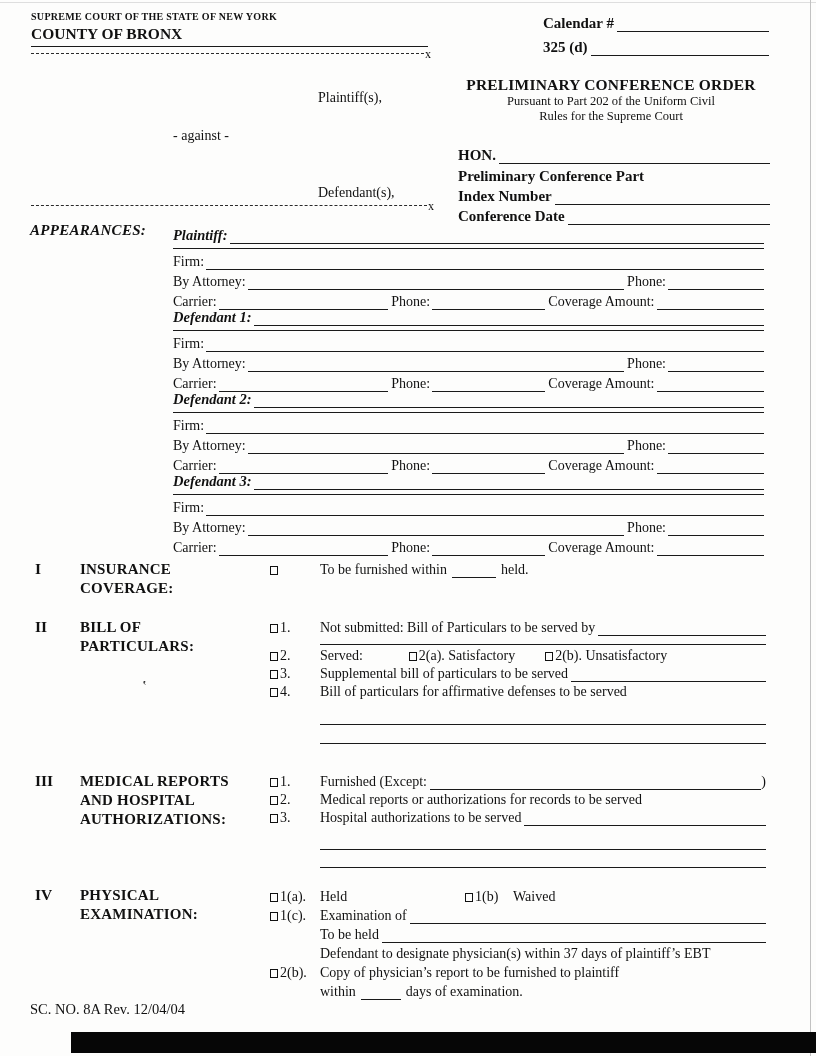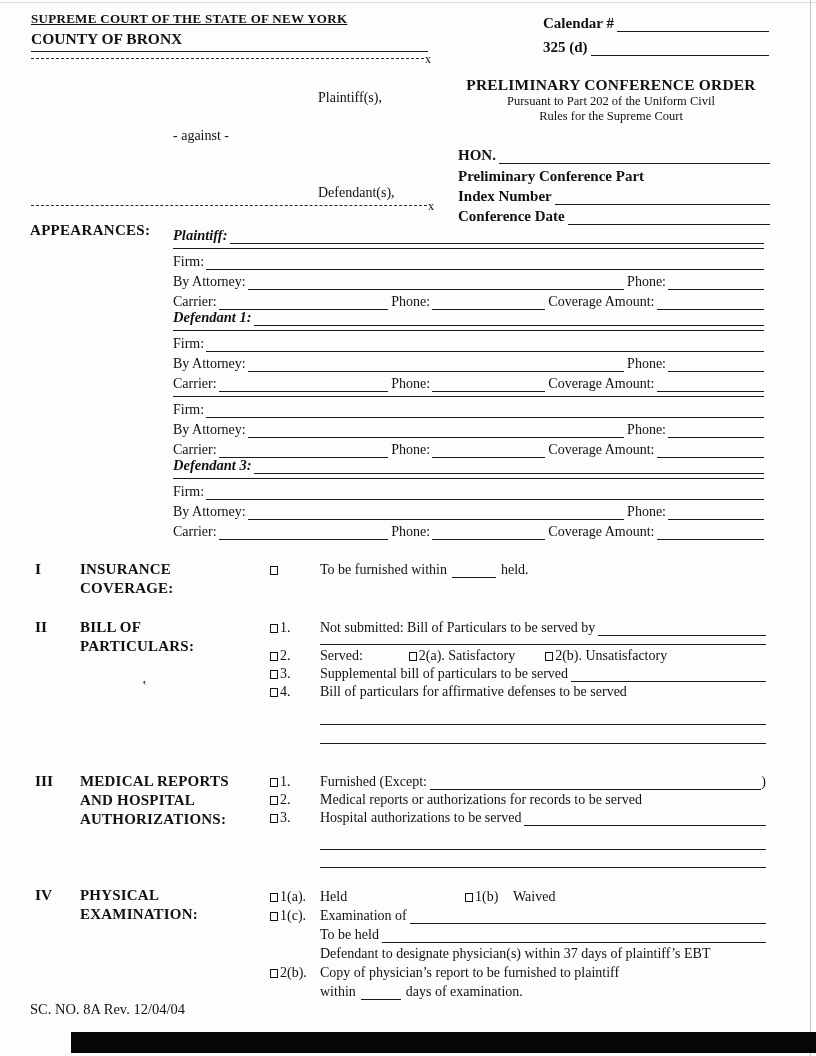--- a/index.html
+++ b/index.html
@@ -10,21 +10,21 @@
   .b { font-weight:bold; }
   .bi { font-weight:bold; font-style:italic; }
 
   
   .frow { display:flex; align-items:flex-end; height:18px; }
   .fill { flex:1 1 auto; border-bottom:1px solid #1a1a1a; height:10px; margin-left:3px; }
   .blank { display:inline-block; border-bottom:1px solid #1a1a1a; height:10px; margin:0 5px; }
 
   
   #hdr-left { position:absolute; left:31px; top:11px; }
-  .court1 { font-weight:bold; font-size:13px; letter-spacing:.3px;text-decoration:underline; }
+  .court1 { font-weight:bold; font-size:10px; letter-spacing:.3px; }
   .court2 { font-weight:bold; font-size:15.5px; margin-top:3px; }
   .hdr-rule { width:397px; border-bottom:1.5px solid #1a1a1a; margin-top:3px; }
   .dashline { display:flex; align-items:center; height:11px; }
   .dashline .dash { flex:1; border-bottom:1.4px dashed #2a2a2a; height:0; }
   .dashline .dx { font-size:12px; line-height:10px; padding-left:1px; }
   #dash-top { width:400px; margin-top:1px; }
   #hdr-right { position:absolute; left:543px; top:13px; width:226px; }
   #hdr-right .frow { height:19px; }
   #hdr-right .b { font-size:15px; }
 
@@ -34,21 +34,21 @@
   #order-title { font-weight:bold; font-size:15.5px; letter-spacing:.2px; }
   .order-sub { font-size:12.5px; line-height:15px; }
   #against-label { position:absolute; left:173px; top:128px; }
   #hon-block { position:absolute; left:458px; top:144px; width:312px; }
   .hrow { display:flex; align-items:flex-end; height:20px; }
   .hrow .b { font-size:15px; }
   #defendants-label { position:absolute; left:318px; top:185px; }
   #divider2 { position:absolute; left:31px; top:200px; width:403px; }
 
   
-  #appearances-heading { position:absolute; left:30px; top:222px; font-weight:bold; font-size:15px; letter-spacing:.3px; }
+  #appearances-heading { position:absolute; left:30px; top:222px; font-weight:bold; font-size:15px; letter-spacing:.3px;font-style:italic; }
   #appearances-table { position:absolute; left:173px; top:228px; width:591px; }
   .ap-party { display:flex; align-items:flex-end; height:16px; }
   .ap-party .bi { font-size:14.5px; }
   .ap-cont { border-bottom:1px solid #1a1a1a; height:5px; margin-bottom:1px; }
   .ap-row { display:flex; align-items:flex-end; height:20px; }
   .ap-row .lab { white-space:nowrap; }
   .f-grow { flex:1 1 0; border-bottom:1px solid #1a1a1a; height:10px; margin-left:2px; }
   .f-15 { flex:1.5 1 0; } .f-10 { flex:1 1 0; } .f-095 { flex:.95 1 0; }
   .f-phone { flex:0 0 96px; border-bottom:1px solid #1a1a1a; height:10px; margin-left:2px; }
   .ap-row .lab2 { white-space:nowrap; margin-left:3px; }
@@ -184,20 +184,24 @@
         <span class="lab">Carrier:</span>
         <span class="f-grow f-15"></span>
         <span class="lab2">Phone:</span>
         <span class="f-grow f-10"></span>
         <span class="lab2">Coverage Amount:</span>
         <span class="f-grow f-095"></span>
       </div>
     </div>
 
     <div>
+      <div class="ap-party">
+        <span class="bi">Defendant 2:</span>
+        <span class="f-grow"></span>
+      </div>
       <div class="ap-cont"></div>
       <div class="ap-row">
         <span class="lab">Firm:</span>
         <span class="f-grow"></span>
       </div>
       <div class="ap-row">
         <span class="lab">By Attorney:</span>
         <span class="f-grow"></span>
         <span class="lab2">Phone:</span>
         <span class="f-phone"></span>

